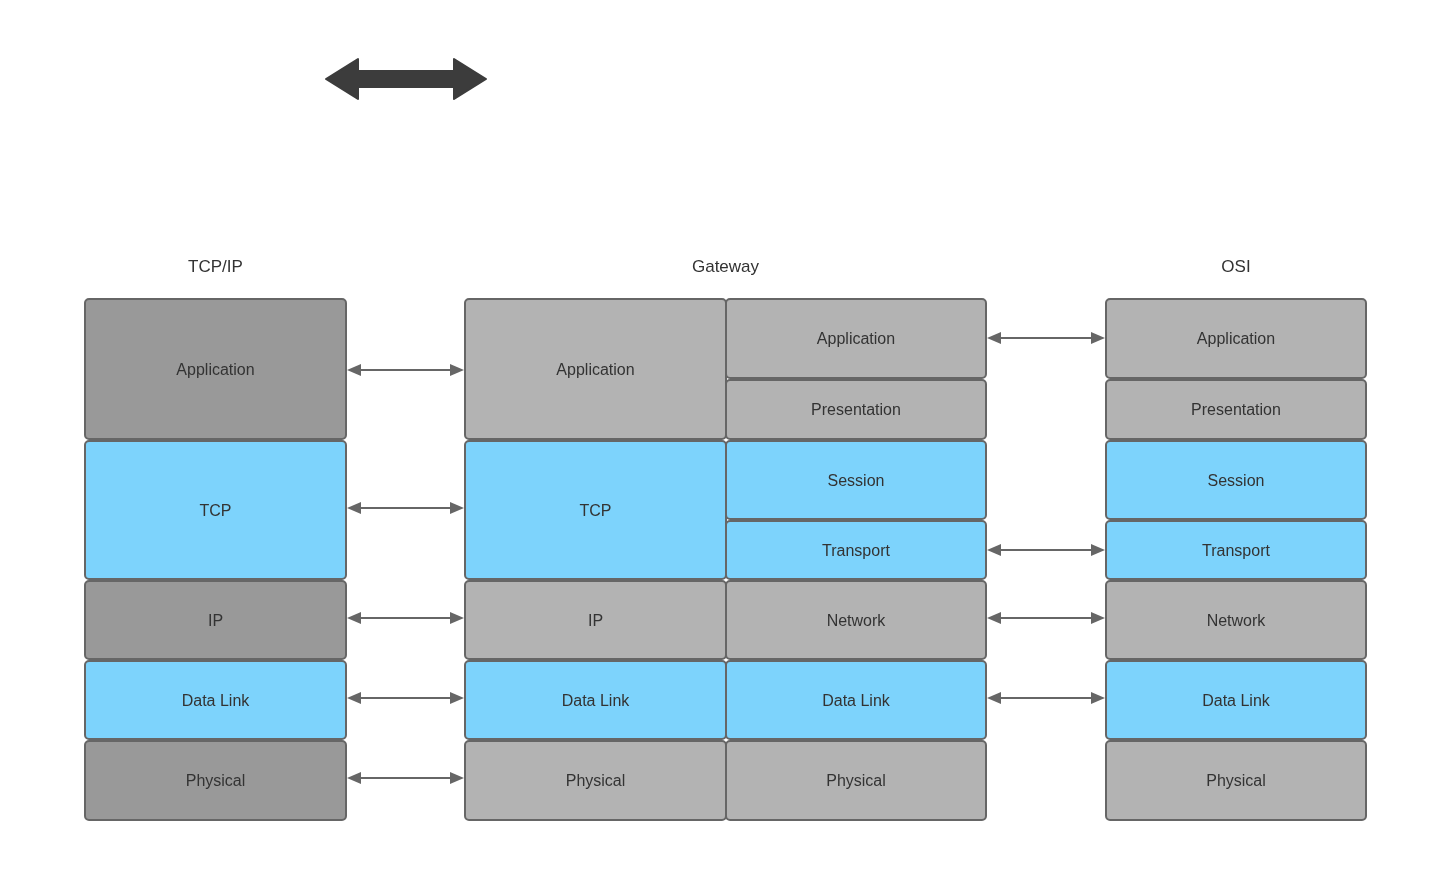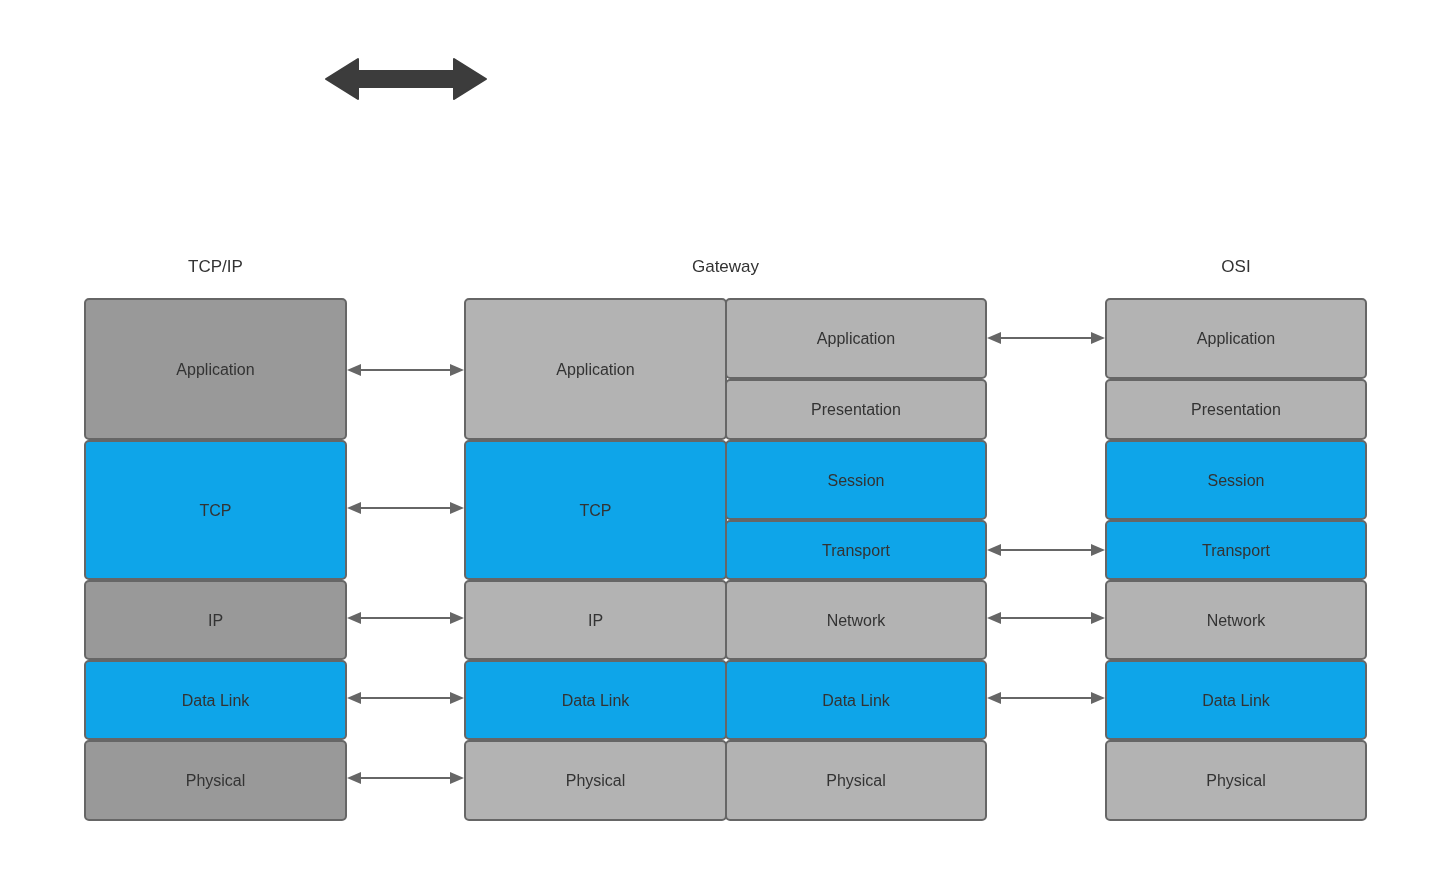--- a/index.html
+++ b/index.html
@@ -39,21 +39,21 @@
     display: flex;
     align-items: center;
     justify-content: center;
     font-size: 16px;
     line-height: 19px;
     color: #333333;
     background: #ffffff;
   }
   .layer.fill-dark  { background: #999999; }
   .layer.fill-light { background: #b3b3b3; }
-  .layer.fill-white { background: #0ea5e9; }
+  .layer.fill-white { background: #7dd3fc; }
 
   
   .conn {
     position: absolute;
     height: 16px;
     pointer-events: none;
   }
   .conn svg { display: block; width: 100%; height: 100%; }
 
   

